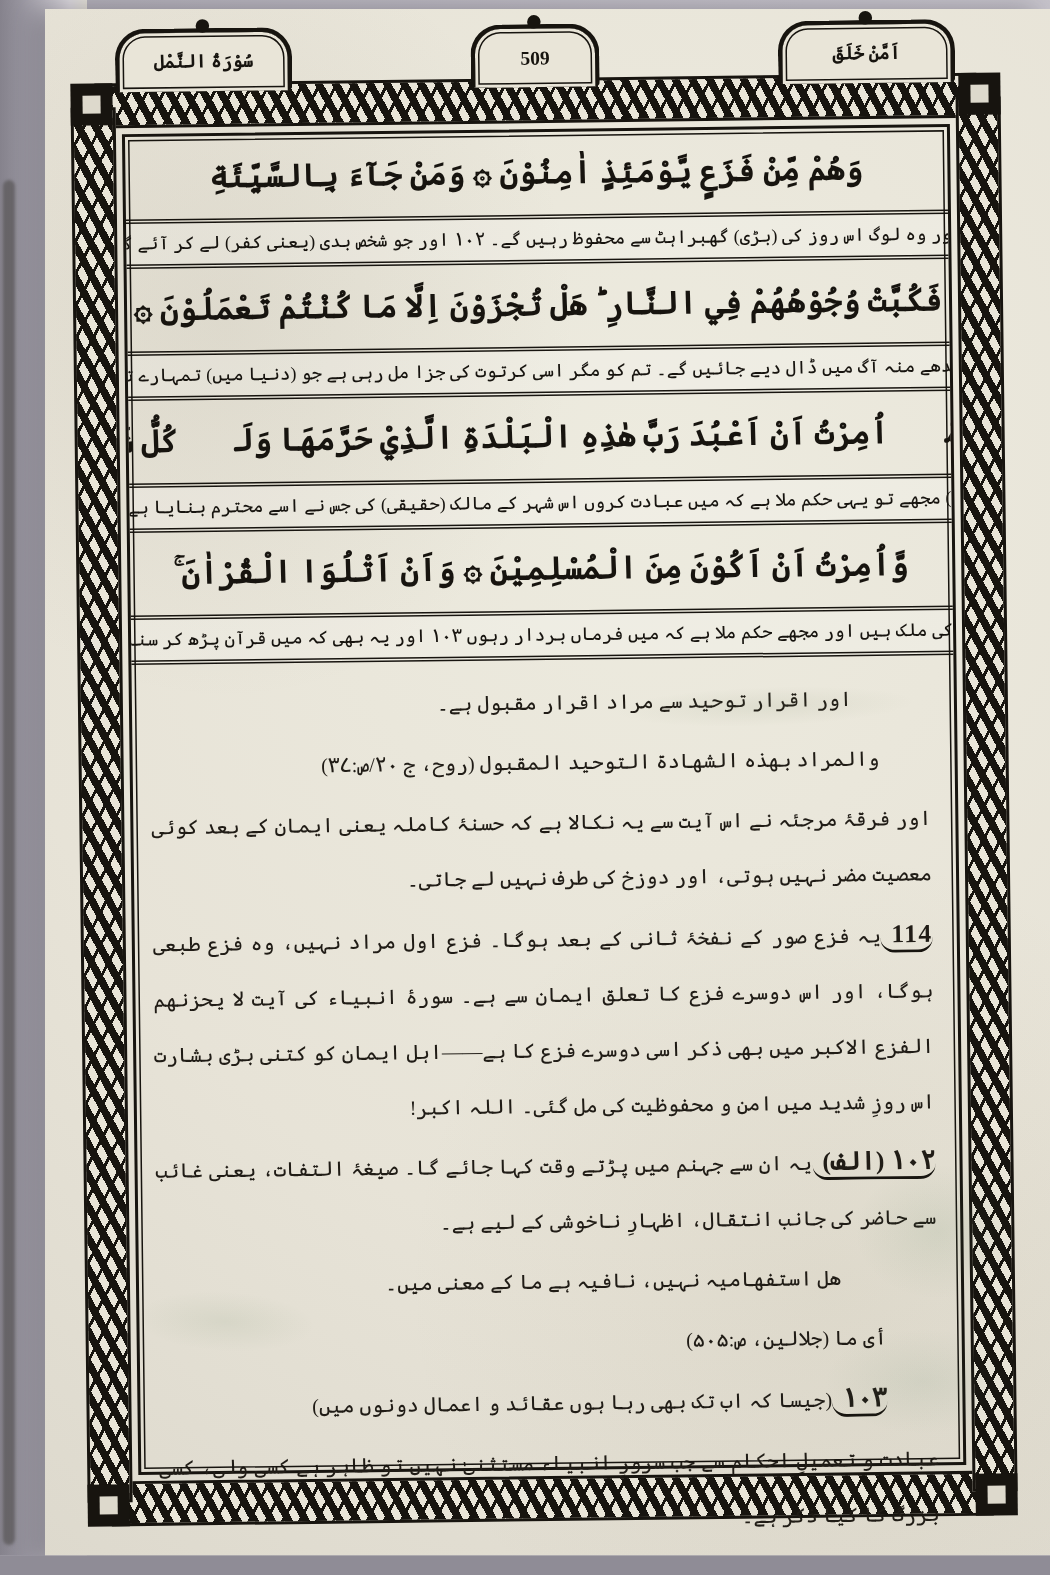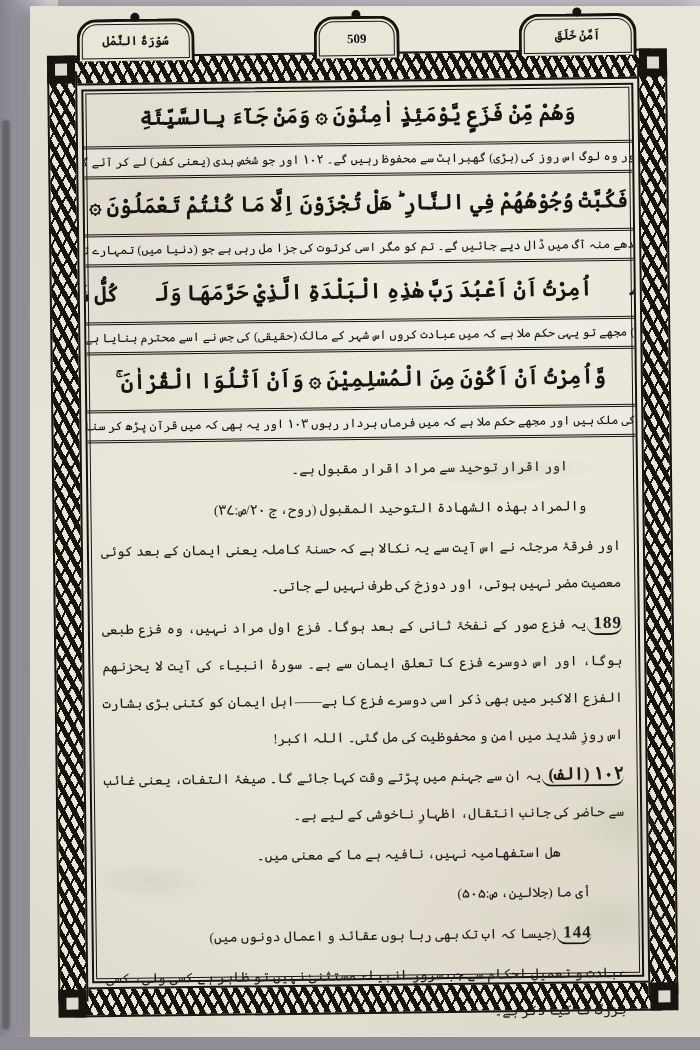--- a/index.html
+++ b/index.html
@@ -114,25 +114,25 @@
             <div class="vrow ar">اِنَّمَاۤ اُمِرْتُ اَنْ اَعْبُدَ رَبَّ هٰذِهِ الْبَلْدَةِ الَّذِيْ حَرَّمَهَا وَلَهٗ كُلُّ شَيْءٍ</div>
             <div class="vrow ur">(آپ کہہ دیجئے) مجھے تو یہی حکم ملا ہے کہ میں عبادت کروں اس شہر کے مالک (حقیقی) کی جس نے اسے محترم بنایا ہے اور سب چیزیں</div>
             <div class="vrow ar">وَّاُمِرْتُ اَنْ اَكُوْنَ مِنَ الْمُسْلِمِيْنَ ۞ وَاَنْ اَتْلُوَا الْقُرْاٰنَ ۚ</div>
             <div class="vrow ur">اسی کی ملک ہیں اور مجھے حکم ملا ہے کہ میں فرماں بردار رہوں ۱۰۳ اور یہ بھی کہ میں قرآن پڑھ کر سناؤں۔</div>
           </div>
 
           <div class="comm">
             <p class="r ind60">اور اقرار توحید سے مراد اقرار مقبول ہے۔</p>
             <p class="r ind40">والمراد بهذه الشهادة التوحيد المقبول (روح، ج ۲۰/ص:۳۷)</p>
             <p>اور فرقۂ مرجئہ نے اس آیت سے یہ نکالا ہے کہ حسنۂ کاملہ یعنی ایمان کے بعد کوئی معصیت مضر نہیں ہوتی، اور دوزخ کی طرف نہیں لے جاتی۔</p>
-            <p><span class="mk">189</span><span>یہ فزع صور کے نفخۂ ثانی کے بعد ہوگا۔ فزع اول مراد نہیں، وہ فزع طبعی ہوگا، اور اس دوسرے فزع کا تعلق ایمان سے ہے۔ سورۂ انبیاء کی آیت لا یحزنهم الفزع الاکبر میں بھی ذکر اسی دوسرے فزع کا ہے——اہل ایمان کو کتنی بڑی بشارت اس روزِ شدید میں امن و محفوظیت کی مل گئی۔ اللہ اکبر!</span></p>
+            <p><span class="mk">114</span><span>یہ فزع صور کے نفخۂ ثانی کے بعد ہوگا۔ فزع اول مراد نہیں، وہ فزع طبعی ہوگا، اور اس دوسرے فزع کا تعلق ایمان سے ہے۔ سورۂ انبیاء کی آیت لا یحزنهم الفزع الاکبر میں بھی ذکر اسی دوسرے فزع کا ہے——اہل ایمان کو کتنی بڑی بشارت اس روزِ شدید میں امن و محفوظیت کی مل گئی۔ اللہ اکبر!</span></p>
             <p><span class="mk">۱۰۲ (الف)</span><span>یہ ان سے جہنم میں پڑتے وقت کہا جائے گا۔ صیغۂ التفات، یعنی غائب سے حاضر کی جانب انتقال، اظہارِ ناخوشی کے لیے ہے۔</span></p>
             <p class="r ind70">هل استفهامیہ نہیں، نافیہ ہے ما کے معنی میں۔</p>
             <p class="r ind40">أى ما (جلالین، ص:۵۰۵)</p>
-            <p class="r ind40"><span class="mk">144</span><span>(جیسا کہ اب تک بھی رہا ہوں عقائد و اعمال دونوں میں)</span></p>
+            <p class="r ind40"><span class="mk">۱۰۳</span><span>(جیسا کہ اب تک بھی رہا ہوں عقائد و اعمال دونوں میں)</span></p>
             <p>عبادت و تعمیلِ احکام سے جب سرورِ انبیاء مستثنیٰ نہیں تو ظاہر ہے کسی ولی، کسی بزرگ کا کیا ذکر ہے۔</p>
           </div>
 
         </div>
       </div>
     </div>
 
     <div class="gh g1"></div>
     <div class="gh g2"></div>
     <div class="gh g3"></div>

